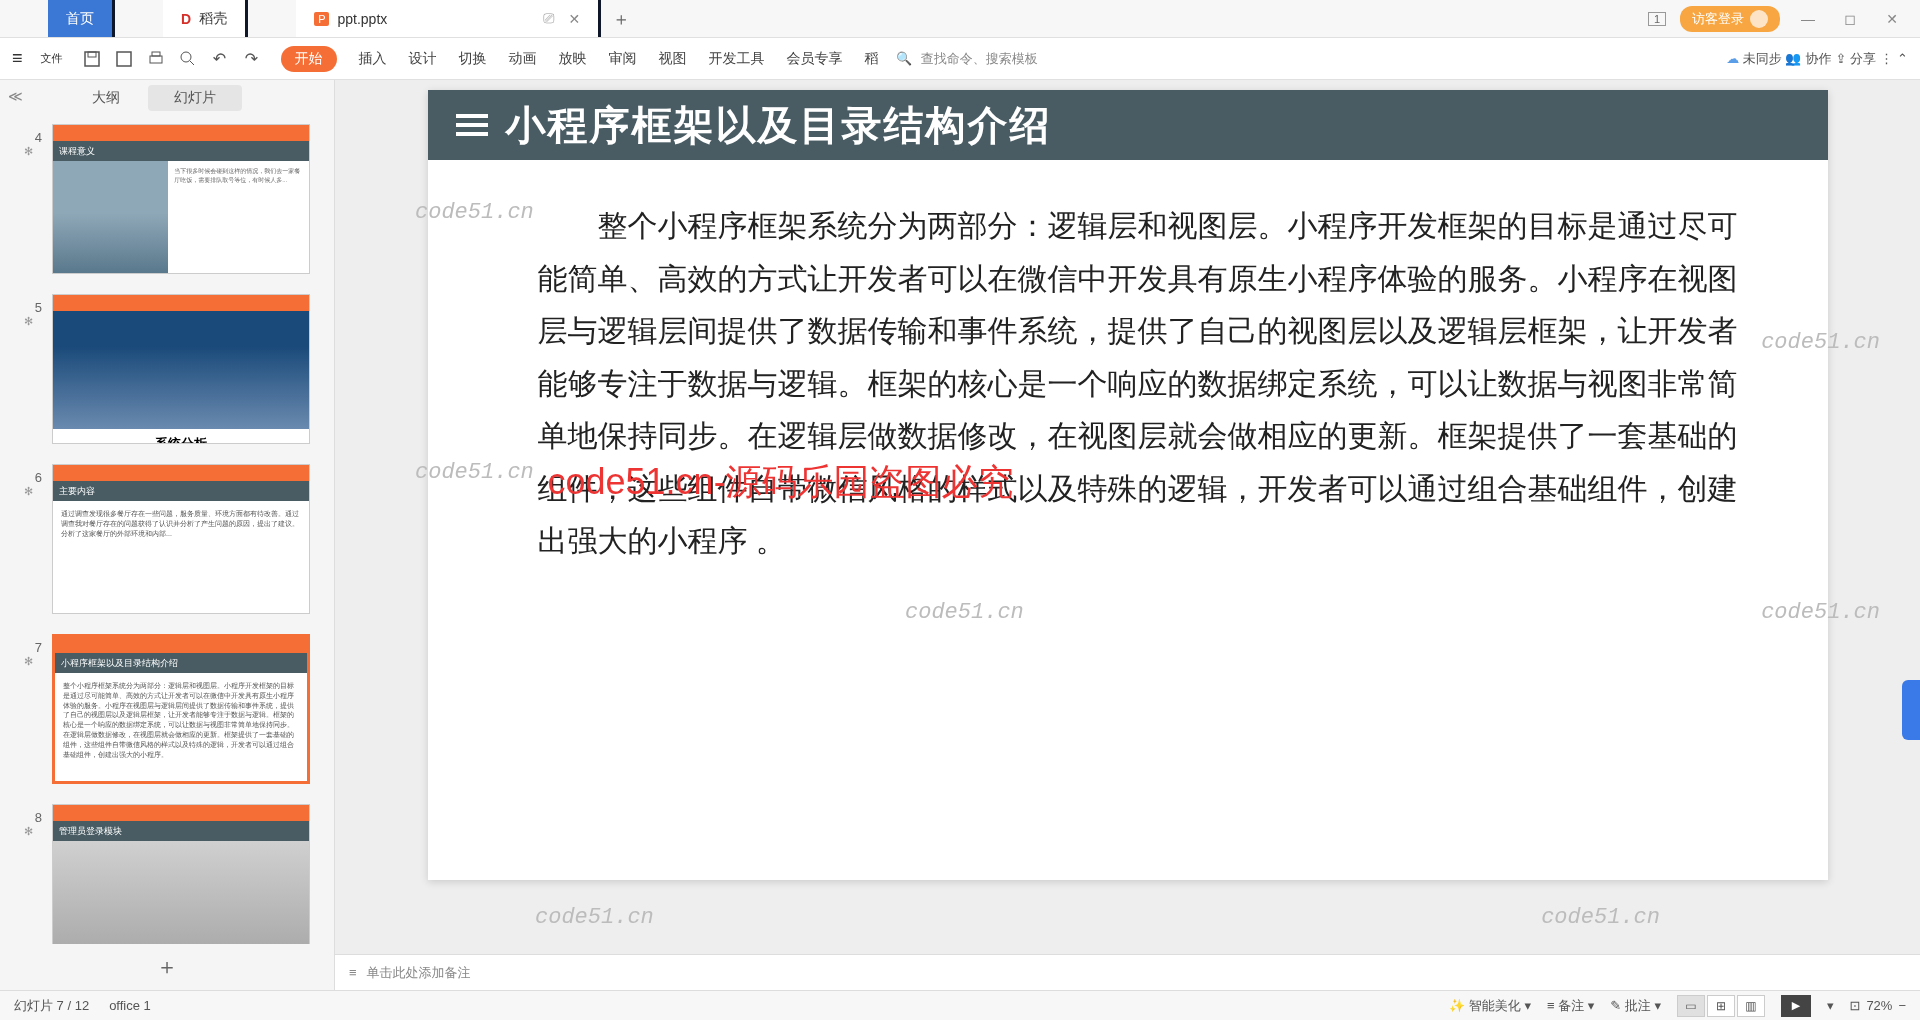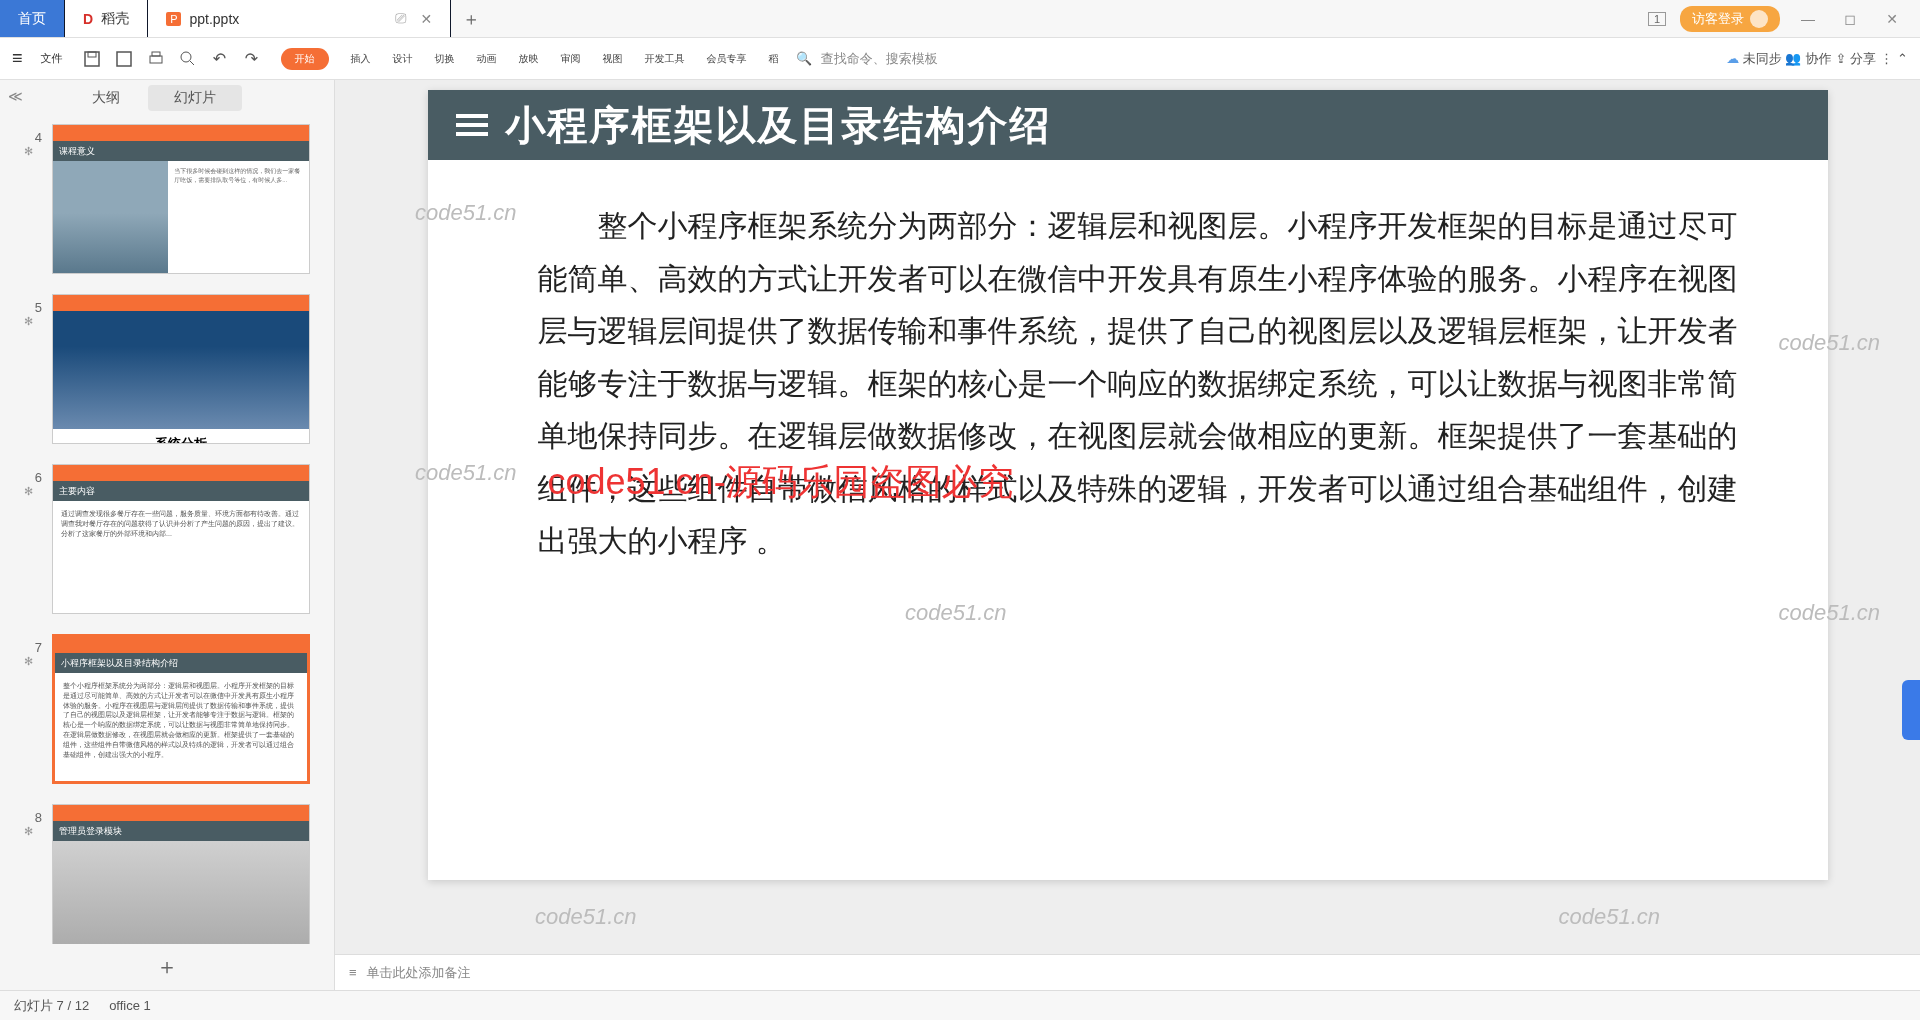--- a/index.html
+++ b/index.html
@@ -1,37 +1,37 @@
 <!DOCTYPE html>
 <html><head>
 <meta charset="utf-8">
 <style>
 * { margin: 0; padding: 0; box-sizing: border-box; font-family: "Microsoft YaHei", sans-serif; }
 body { width: 1920px; height: 1020px; background: #fff; display: flex; flex-direction: column; overflow: hidden; }
 
 .titlebar { height: 38px; background: #f7f7f7; display: flex; align-items: stretch; border-bottom: 1px solid #e0e0e0; }
-.tab { display: flex; align-items: center; padding: 13px 18px; gap: 8px; border-right: 1px solid #0f172a; font-size: 14px; color: #333; cursor: pointer; position: relative; }
+.tab { display: flex; align-items: center; padding: 13px 18px; gap: 8px; border-right: 3px solid #0f172a; font-size: 14px; color: #333; cursor: pointer; position: relative; margin-left: 48px; }
 .tab.home { background: #3b78d6; color: #fff; }
 .tab.docshell { background: #fff; }
 .tab.active { background: #fff; }
 .tab-close { color: #888; font-size: 14px; margin-left: 6px; }
 .tab-add { width: 40px; display: flex; align-items: center; justify-content: center; color: #666; font-size: 18px; }
 .titlebar-spacer { flex: 1; }
 .titlebar-right { display: flex; align-items: center; gap: 14px; padding: 0 14px; }
 .login-btn { background: #f7a641; color: #fff; padding: 4px 12px; border-radius: 12px; font-size: 13px; display: flex; align-items: center; gap: 6px; }
 .window-btn { color: #888; font-size: 14px; width: 28px; text-align: center; }
 .window-badge { border: 1px solid #999; padding: 0 5px; font-size: 11px; color: #666; }
 
 .ribbon { height: 42px; background: #fff; display: flex; align-items: center; padding: 0 12px; gap: 18px; border-bottom: 1px solid #e0e0e0; }
 .menu-icon { font-size: 18px; color: #333; }
 .file-label { font-size: 11px; color: #333; }
 .qat { display: flex; gap: 10px; align-items: center; }
 .qat-icon { width: 22px; height: 22px; display: flex; align-items: center; justify-content: center; color: #555; }
 .ribbon-tabs { display: flex; gap: 22px; align-items: center; }
-.ribbon-tab { font-size: 10px; color: #444; cursor: pointer; }
+.ribbon-tab { font-size: 14px; color: #444; cursor: pointer; }
 .ribbon-tab.start { background: #f56e35; color: #fff; padding: 4px 14px; border-radius: 14px; }
 .ribbon-spacer { flex: 1; }
 .search-box { display: flex; align-items: center; gap: 8px; color: #888; font-size: 13px; }
 .ribbon-right { display: flex; gap: 4px; align-items: center; color: #555; font-size: 13px; }
 .cloud-icon { color: #5a9ee8; }
 
 .workspace { flex: 1; display: flex; overflow: hidden; }
 .sidebar { width: 335px; background: #f5f5f5; border-right: 1px solid #ddd; display: flex; flex-direction: column; }
 .side-tabs { height: 36px; display: flex; align-items: center; justify-content: center; gap: 28px; font-size: 14px; color: #555; }
 .side-tab.active { background: #e5e5e5; padding: 4px 26px; border-radius: 4px; }
@@ -56,21 +56,21 @@
 .main { flex: 1; display: flex; flex-direction: column; background: #eee; position: relative; }
 .slide-area { flex: 1; display: flex; align-items: flex-start; justify-content: center; padding: 10px 60px; overflow: hidden; }
 .slide { width: 1400px; height: 790px; background: #fff; box-shadow: 0 2px 8px rgba(0,0,0,0.15); position: relative; }
 .slide-header { height: 70px; background: #495c63; color: #fff; display: flex; align-items: center; padding: 0 28px; gap: 18px; }
 .burger { display: flex; flex-direction: column; gap: 5px; }
 .burger span { width: 32px; height: 4px; background: #fff; }
 .slide-title { font-size: 40px; font-weight: bold; letter-spacing: 2px; }
 .slide-content { padding: 40px 90px 40px 110px; font-size: 30px; line-height: 1.75; color: #222; text-align: justify; position: relative; font-family: "SimSun", serif; }
 .slide-content p { text-indent: 2em; }
 .watermark-center { position: absolute; color: #e33; font-size: 36px; font-weight: normal; top: 290px; left: 120px; white-space: nowrap; pointer-events: none; }
-.wm { position: absolute; color: #bcbcbc; font-size: 22px; font-style: italic; pointer-events: none; }
+.wm { position: absolute; color: #bcbcbc; font-size: 22px; font-style: italic; pointer-events: none; font-family: Liberation Mono, monospace; }
 
 .notes { height: 36px; background: #fff; border-top: 1px solid #ddd; display: flex; align-items: center; padding: 0 14px; gap: 10px; font-size: 13px; color: #888; }
 
 .statusbar { height: 30px; background: #f7f7f7; border-top: 1px solid #ddd; display: flex; align-items: center; padding: 8px 14px; font-size: 13px; color: #555; gap: 20px; }
 .statusbar-spacer { flex: 1; }
 .status-right { display: flex; align-items: center; gap: 16px; }
 .view-btns { display: flex; gap: 2px; }
 .view-btn { width: 28px; height: 22px; border: 1px solid #ccc; display: flex; align-items: center; justify-content: center; font-size: 12px; background: #fff; }
 .view-btn.active { background: #e0e0e0; }
 .play-btn { width: 30px; height: 22px; background: #444; color: #fff; display: flex; align-items: center; justify-content: center; font-size: 11px; }
@@ -272,13 +272,30 @@
       <span>单击此处添加备注</span>
     </div>
     <div class="side-flag"></div>
   </div>
 </div>
 
 <div class="statusbar">
   <span>幻灯片 7 / 12</span>
   <span>office 1</span>
   <div class="statusbar-spacer"></div>
+  <div class="status-right">
+    <span>✨ <span>智能美化</span> ▾</span>
+    <span>≡ <span>备注</span> ▾</span>
+    <span>✎ <span>批注</span> ▾</span>
+    <div class="view-btns">
+      <div class="view-btn active">▭</div>
+      <div class="view-btn">⊞</div>
+      <div class="view-btn">▥</div>
+    </div>
+    <div class="play-btn">▶</div>
+    <span>▾</span>
+    <div class="zoom">
+      <span>⊡</span>
+      <span>72%</span>
+      <span>−</span>
+    </div>
+  </div>
 </div>
 
 </body></html>

